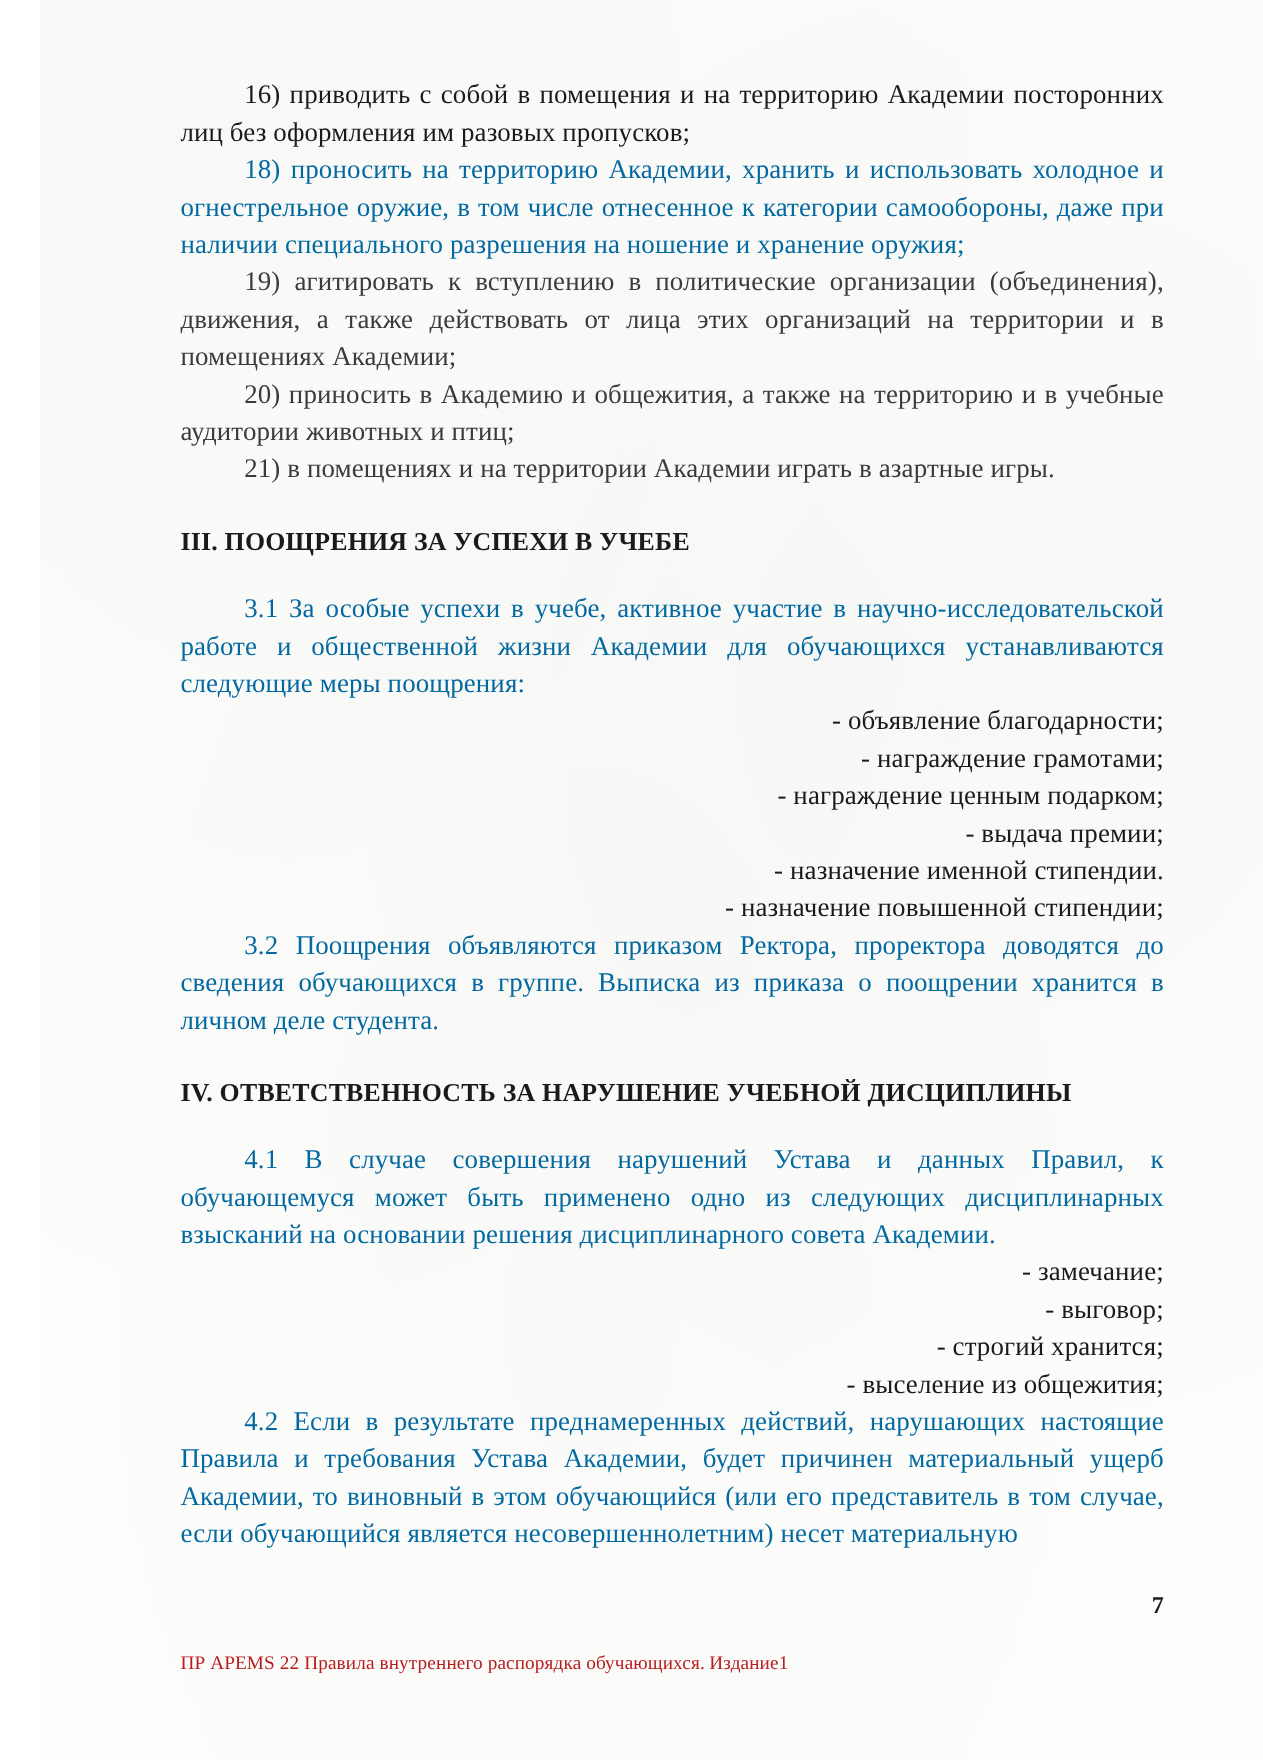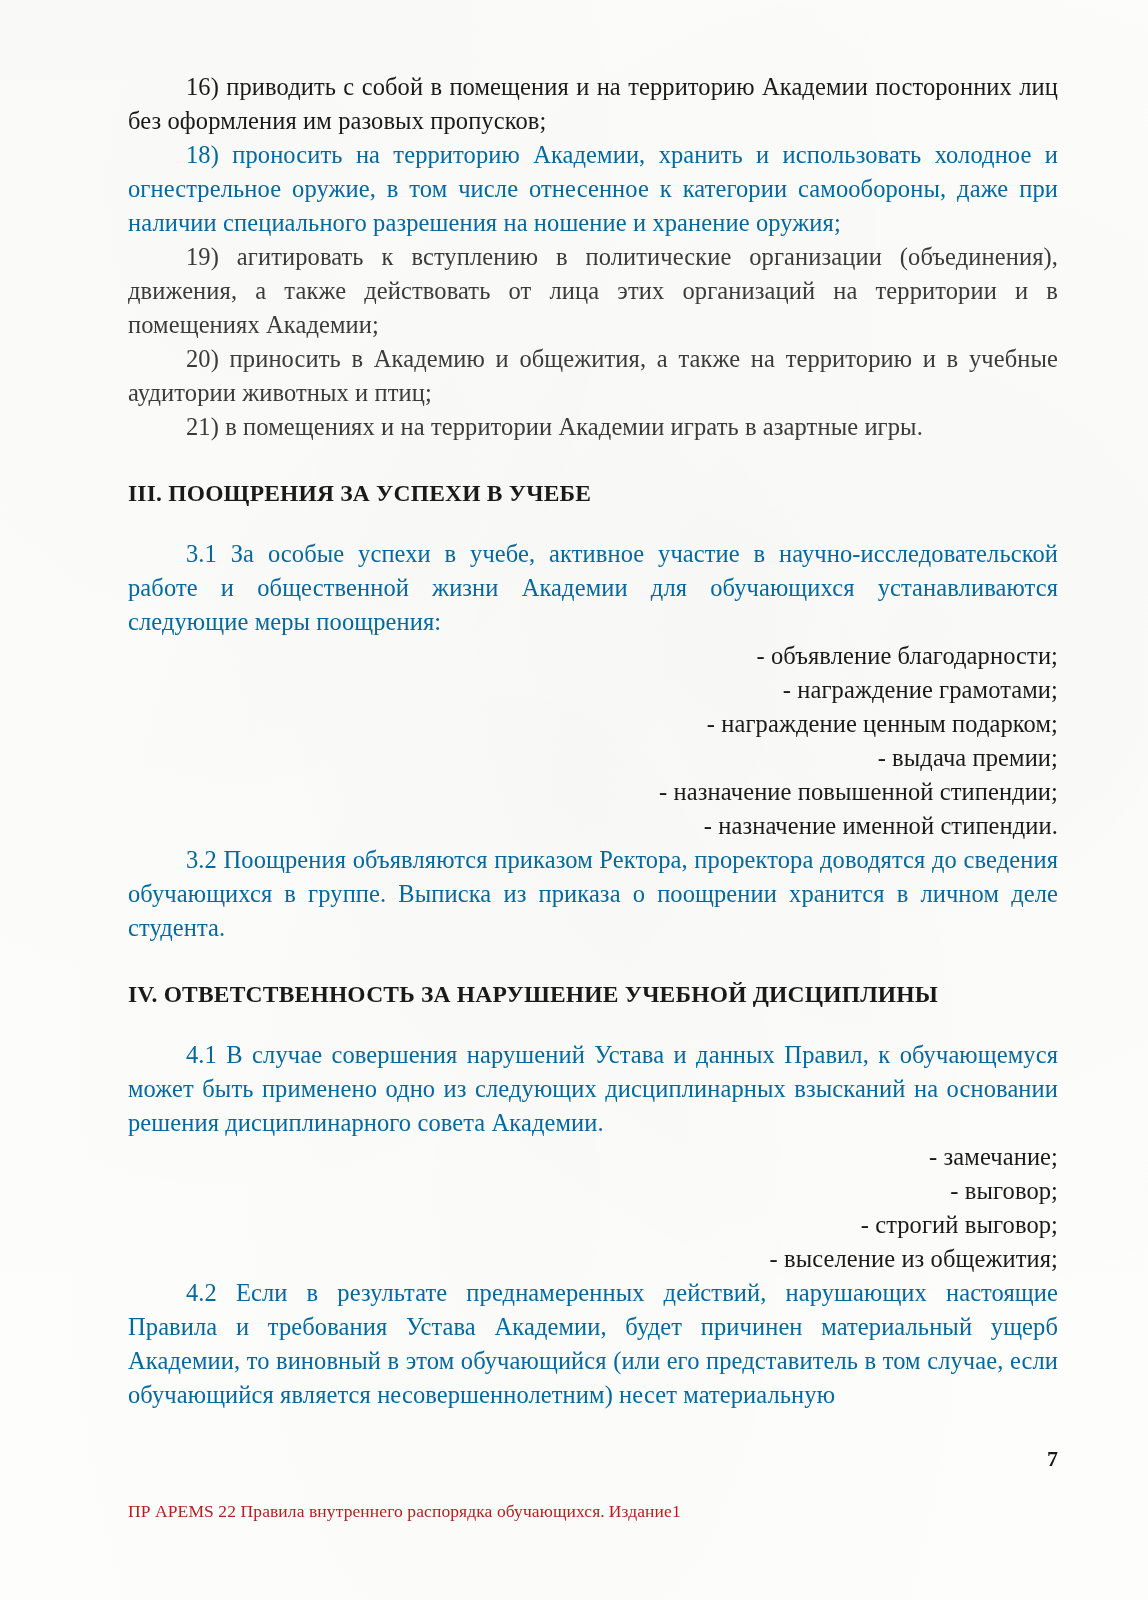--- a/index.html
+++ b/index.html
@@ -12,20 +12,21 @@
     height: 1600px;
     font-family: "Liberation Serif", serif;
     color: #1a1a1a;
     position: relative;
     overflow: hidden;
   }
   .page {
     position: absolute;
     inset: 0;
     background: #fdfdfc;
+    margin-left: 36px;
   }
   
   .scan-tint {
     position: absolute;
     inset: 0;
     pointer-events: none;
     background:
       radial-gradient(ellipse at 20% 12%, rgba(0,0,0,0.012), rgba(0,0,0,0) 60%),
       radial-gradient(ellipse at 80% 40%, rgba(0,0,0,0.015), rgba(0,0,0,0) 55%),
       radial-gradient(ellipse at 45% 75%, rgba(0,0,0,0.010), rgba(0,0,0,0) 60%),
@@ -105,36 +106,36 @@
     <h2>III. ПООЩРЕНИЯ ЗА УСПЕХИ В УЧЕБЕ</h2>
 
     <div class="gap-md"></div>
 
     <p class="indent fade-1">3.1 За особые успехи в учебе, активное участие в научно-исследовательской работе и общественной жизни Академии для обучающихся устанавливаются следующие меры поощрения:</p>
 
     <p class="dash">- объявление благодарности;</p>
     <p class="dash">- награждение грамотами;</p>
     <p class="dash">- награждение ценным подарком;</p>
     <p class="dash">- выдача премии;</p>
+    <p class="dash">- назначение именной стипендии.</p>
     <p class="dash">- назначение повышенной стипендии;</p>
-    <p class="dash">- назначение именной стипендии.</p>
 
     <p class="indent fade-1">3.2 Поощрения объявляются приказом Ректора, проректора доводятся до сведения обучающихся в группе. Выписка из приказа о поощрении хранится в личном деле студента.</p>
 
     <div class="gap-lg"></div>
 
     <h2>IV. ОТВЕТСТВЕННОСТЬ ЗА НАРУШЕНИЕ УЧЕБНОЙ ДИСЦИПЛИНЫ</h2>
 
     <div class="gap-md"></div>
 
     <p class="indent fade-1">4.1 В случае совершения нарушений Устава и данных Правил, к обучающемуся может быть применено одно из следующих дисциплинарных взысканий на основании решения дисциплинарного совета Академии.</p>
 
     <p class="dash">- замечание;</p>
     <p class="dash">- выговор;</p>
-    <p class="dash">- строгий выговор;</p>
+    <p class="dash">- строгий хранится;</p>
     <p class="dash">- выселение из общежития;</p>
 
     <p class="indent fade-1">4.2 Если в результате преднамеренных действий, нарушающих настоящие Правила и требования Устава Академии, будет причинен материальный ущерб Академии, то виновный в этом обучающийся (или его представитель в том случае, если обучающийся является несовершеннолетним) несет материальную</p>
 
   </div>
 
   <div class="page-number">7</div>
 
   <div class="footer">
     <span class="footer-text">ПР АРЕМS 22 Правила внутреннего распорядка обучающихся.</span>

